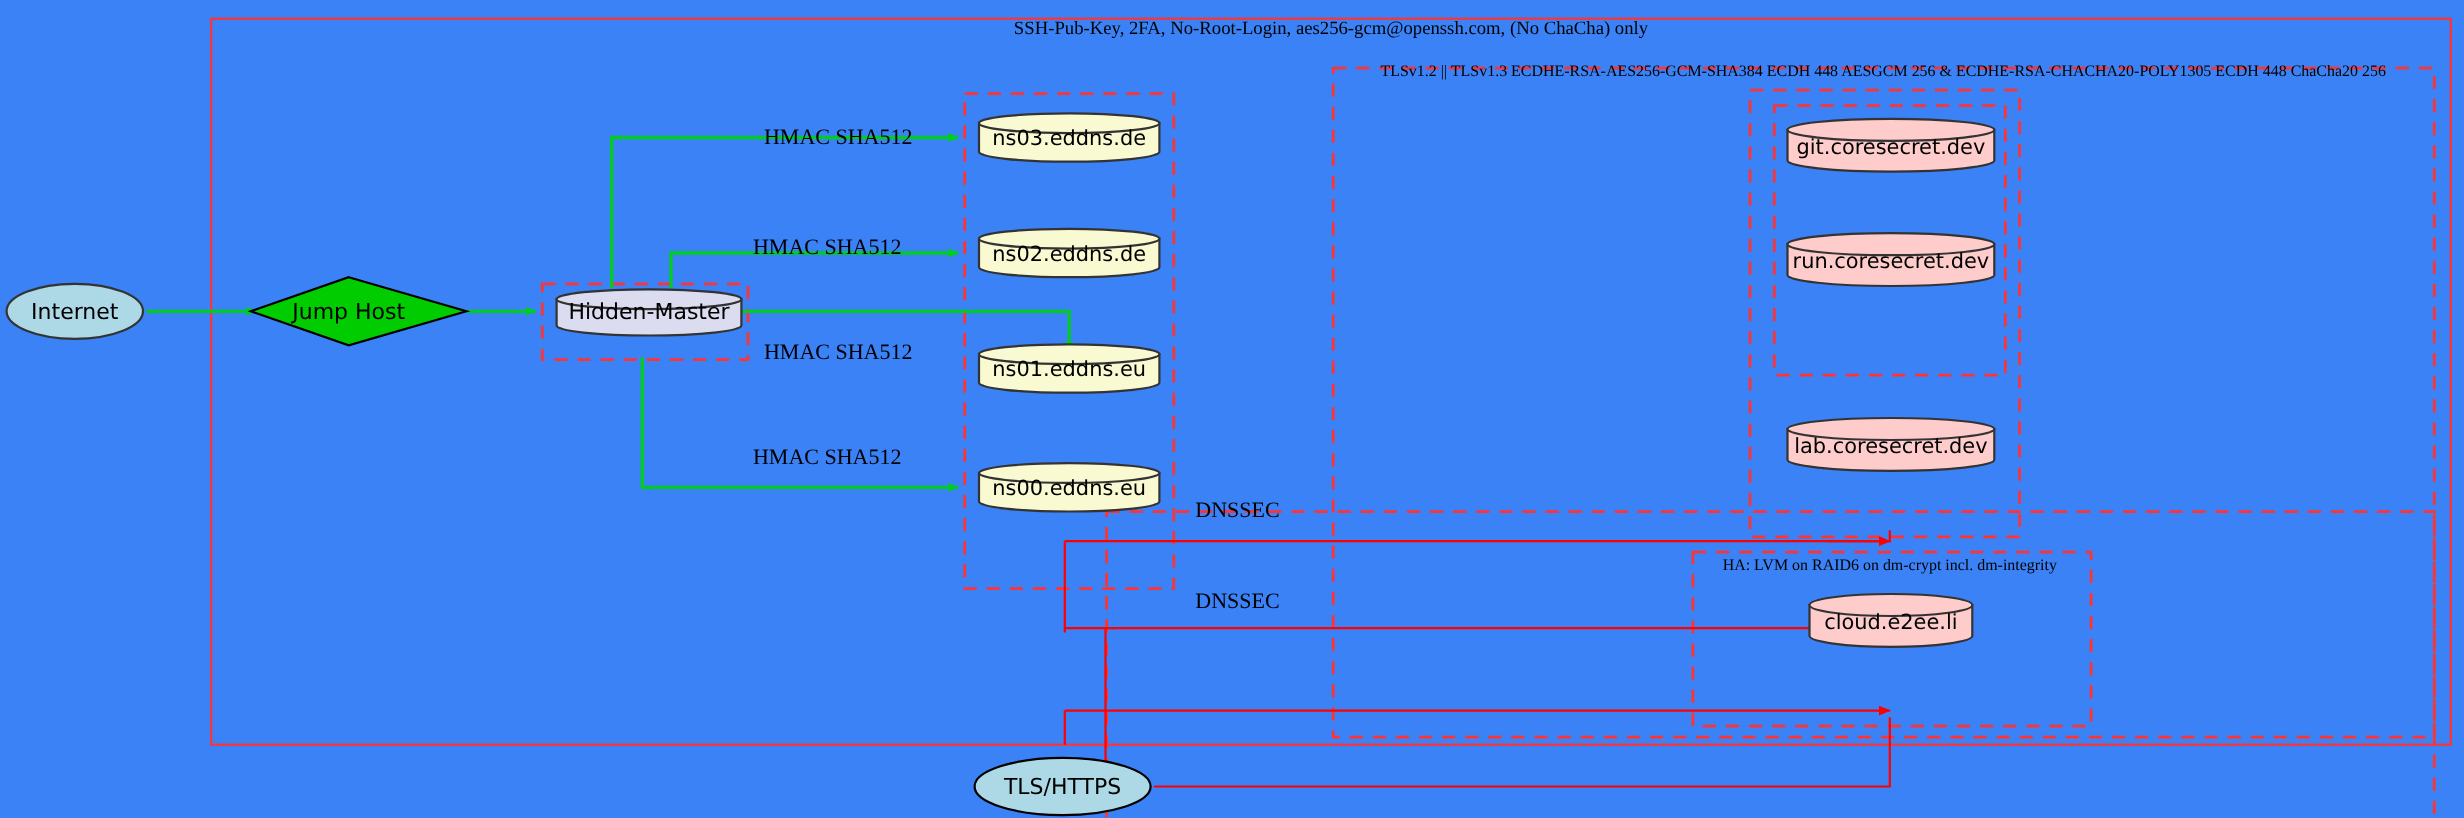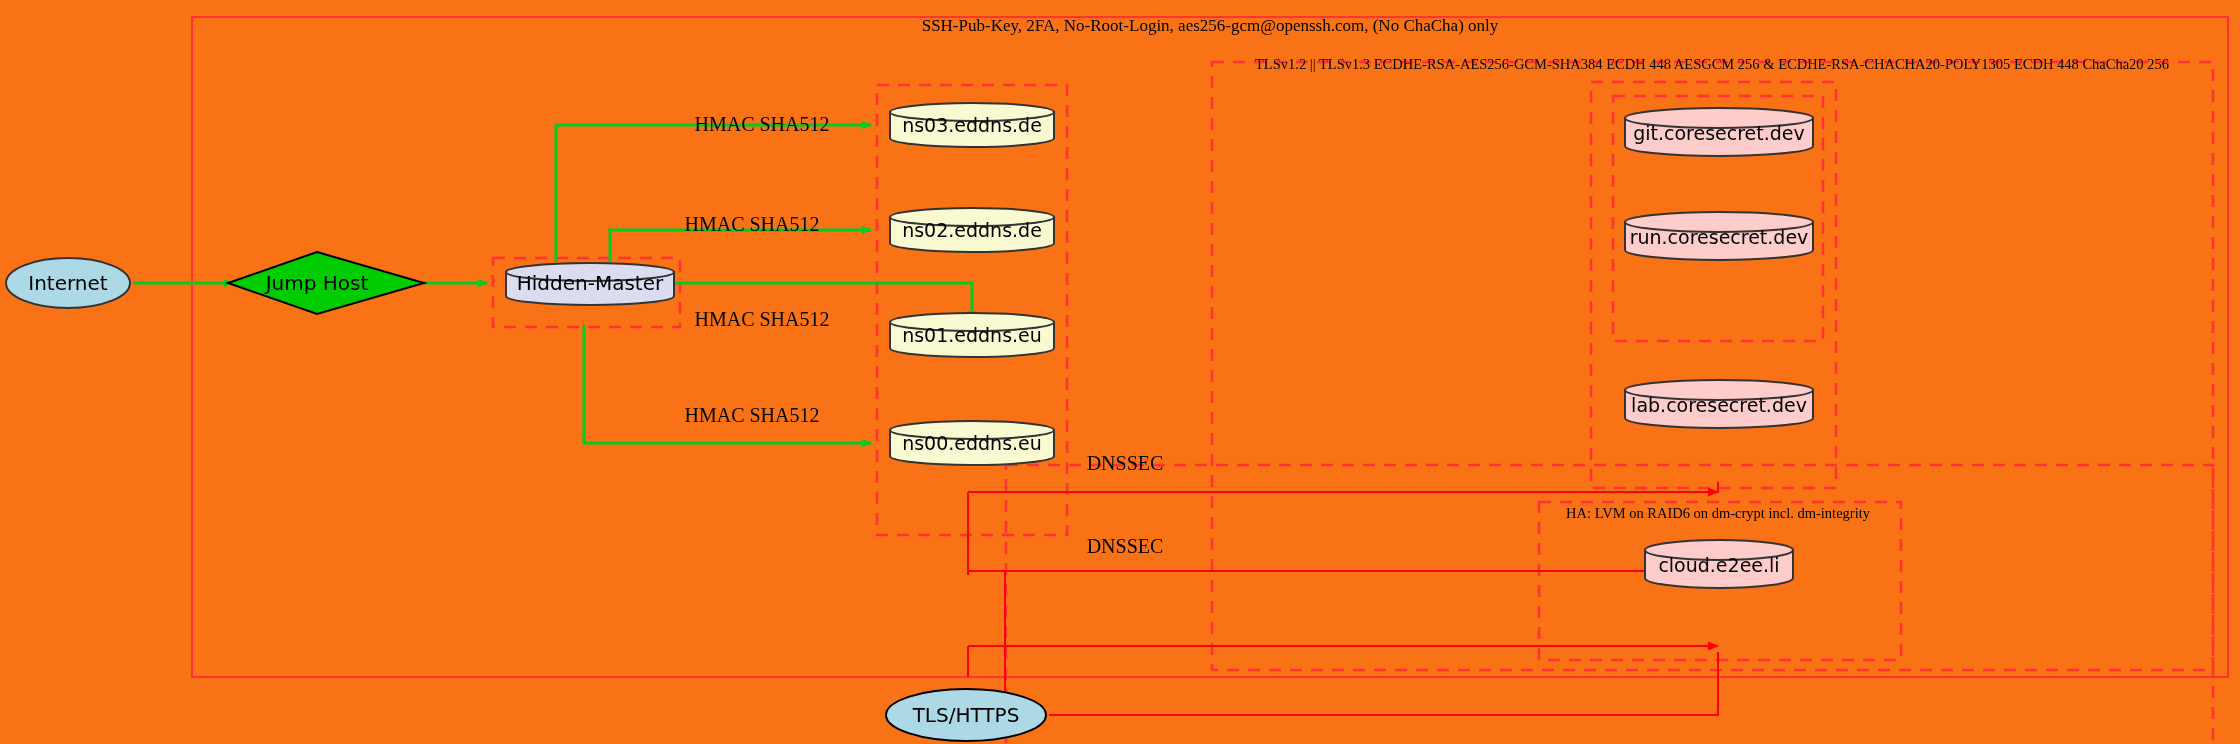--- a/index.html
+++ b/index.html
@@ -7,21 +7,21 @@
     padding: 0;
     background: #ffffff;
   }
   body {
     font-family: "Liberation Sans", sans-serif;
   }
   #canvas {
     position: relative;
     width: 2240px;
     height: 744px;
-    background: #f97316;
+    background: #3b82f6;
     overflow: hidden;
   }
   #canvas svg {
     position: absolute;
     left: 0;
     top: 0;
   }
   .serif-label {
     font-family: "Liberation Serif", serif;
   }

